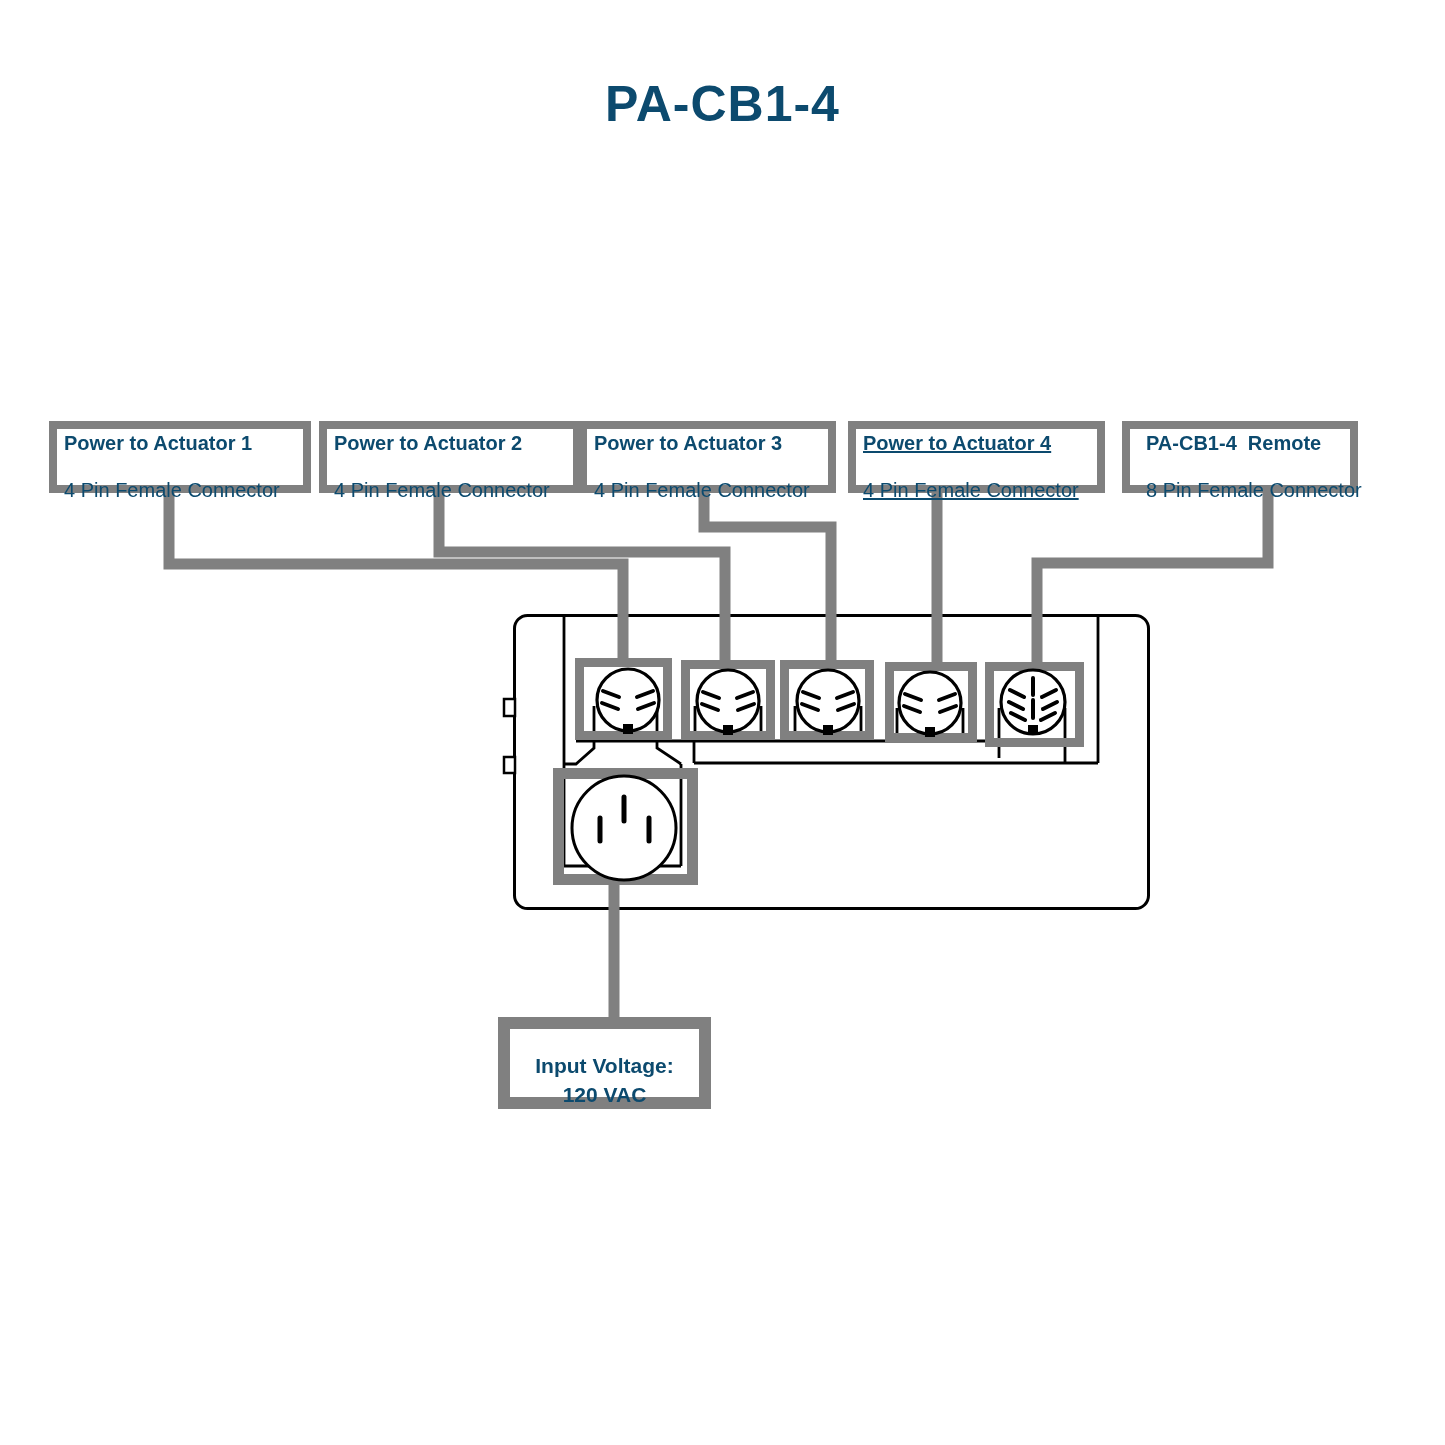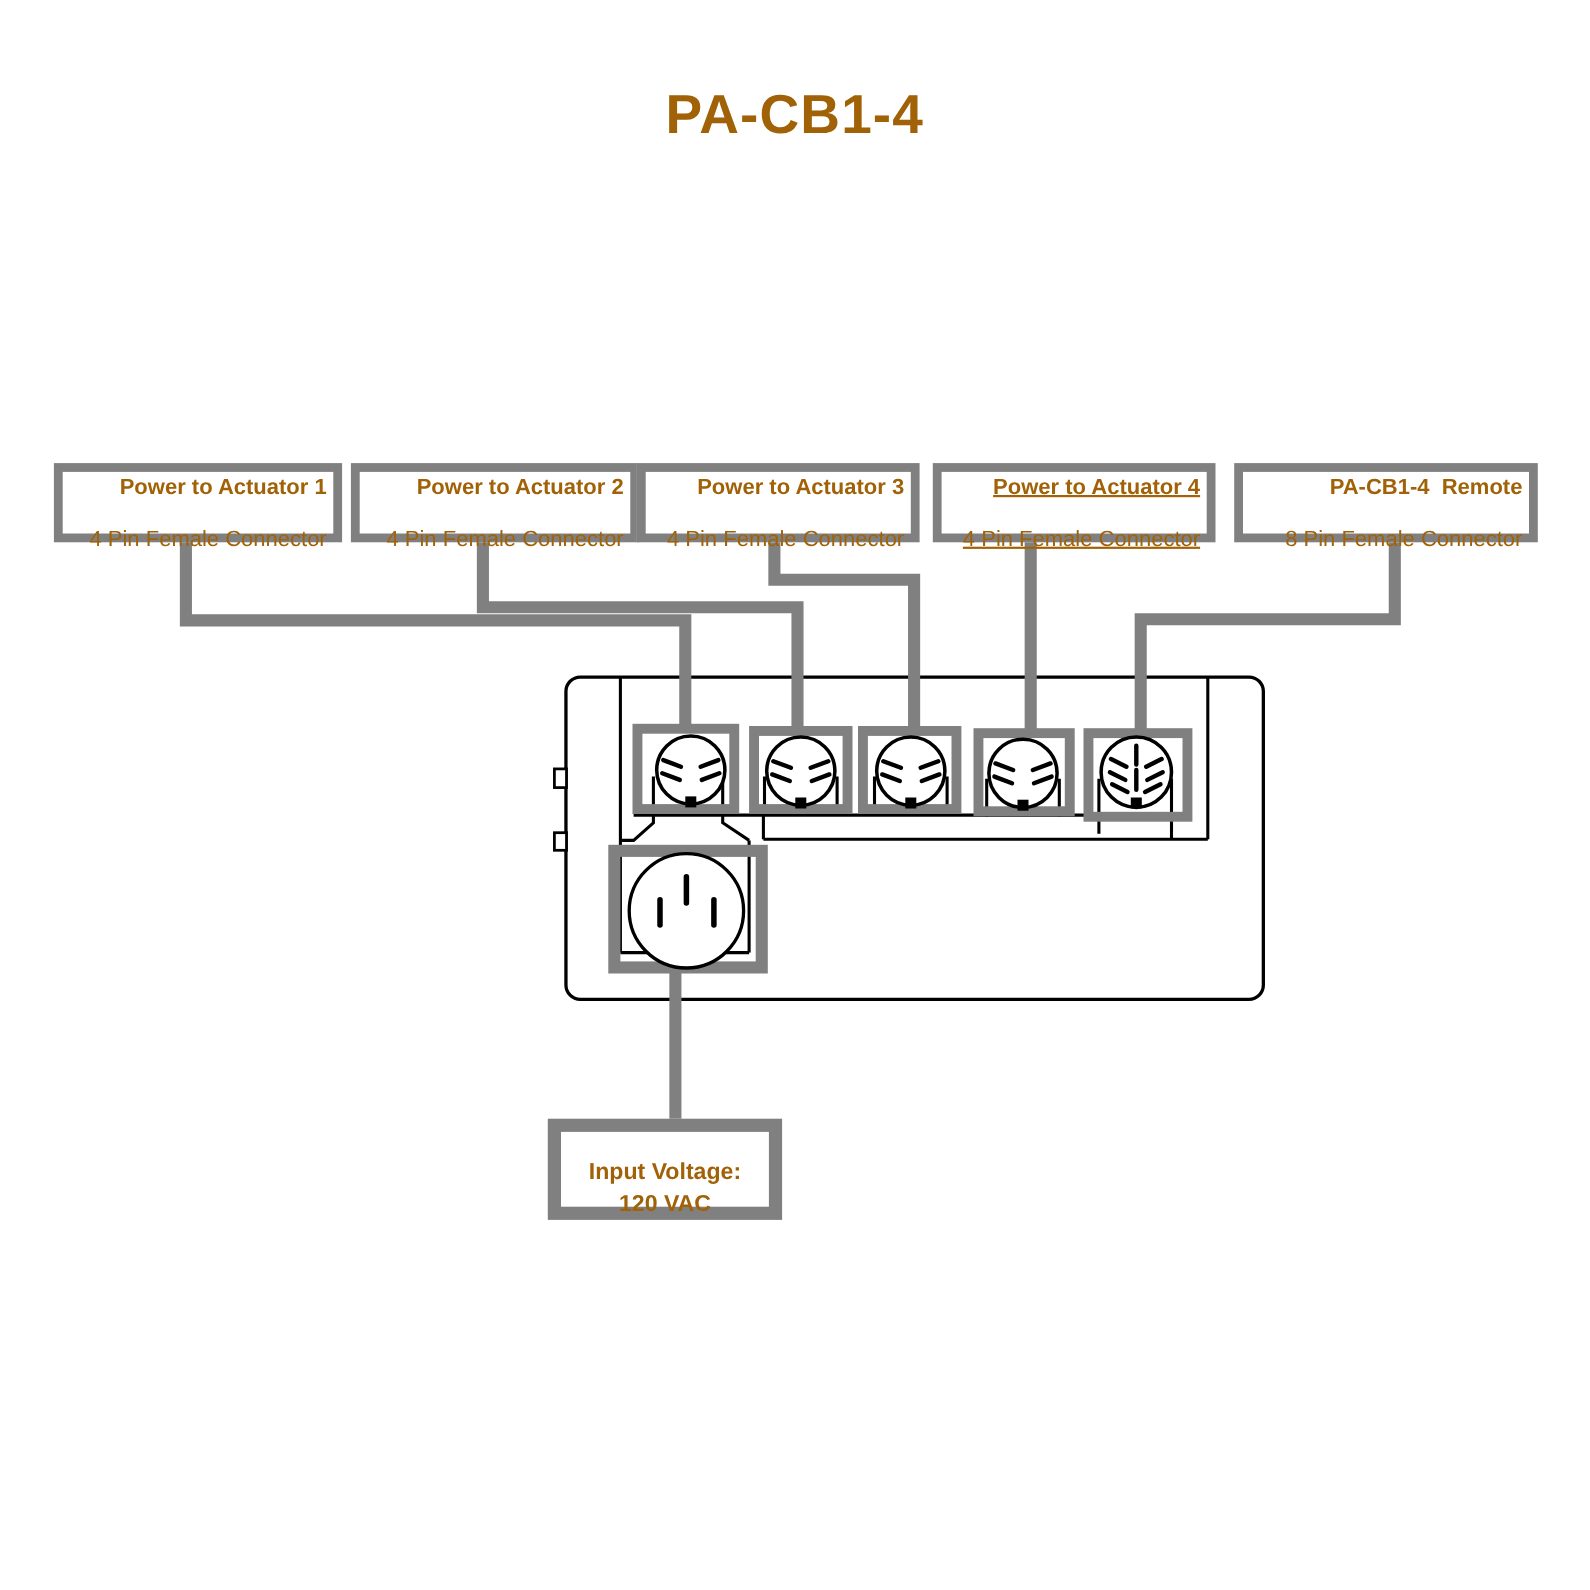--- a/index.html
+++ b/index.html
@@ -1,37 +1,37 @@
 <!DOCTYPE html>
 <html><head>
 <meta charset="utf-8">
 <style>
   html,body{margin:0;padding:0;background:#ffffff;}
   .page{
     position:relative;width:1445px;height:1445px;background:#ffffff;
-    font-family:"Liberation Sans", sans-serif;color:#a16207;overflow:hidden;
+    font-family:"Liberation Sans", sans-serif;color:#0c4a6e;overflow:hidden;
   }
   .title-line{
     position:absolute;left:0;width:1445px;text-align:center;
     font-weight:700;font-size:50px;line-height:60px;letter-spacing:1px;
   }
   .title-line.l1{top:74px;}
   .title-line.l2{top:152px;}
   .lbox{
     position:absolute;top:421px;height:72px;box-sizing:border-box;
     border:8px solid #808080;background:#fff;
-    padding:3px 6px 0 18px;font-size:20px;line-height:23px;white-space:nowrap;text-align:right;
+    padding:3px 6px 0 7px;font-size:20px;line-height:23px;white-space:nowrap;
   }
   .lbox .t{font-weight:700;display:block;}
   .lbox .s{font-weight:400;display:block;margin-top:24px;}
   .lb1{left:49px;width:262px;}
   .lb2{left:319px;width:262px;}
   .lb3{left:579px;width:257px;}
   .lb4{left:848px;width:257px;text-decoration:underline;}
-  .lb5{left:1122px;width:276px;padding-left:16px;}
+  .lb5{left:1122px;width:236px;padding-left:16px;}
   .vbox{
     position:absolute;left:498px;top:1017px;width:213px;height:92px;box-sizing:border-box;
     border:12px solid #808080;background:#fff;text-align:center;
     font-weight:700;font-size:21px;line-height:29px;padding-top:22px;
   }
   svg.diagram{position:absolute;left:0;top:0;}
 </style>
 </head>
 <body>
 

